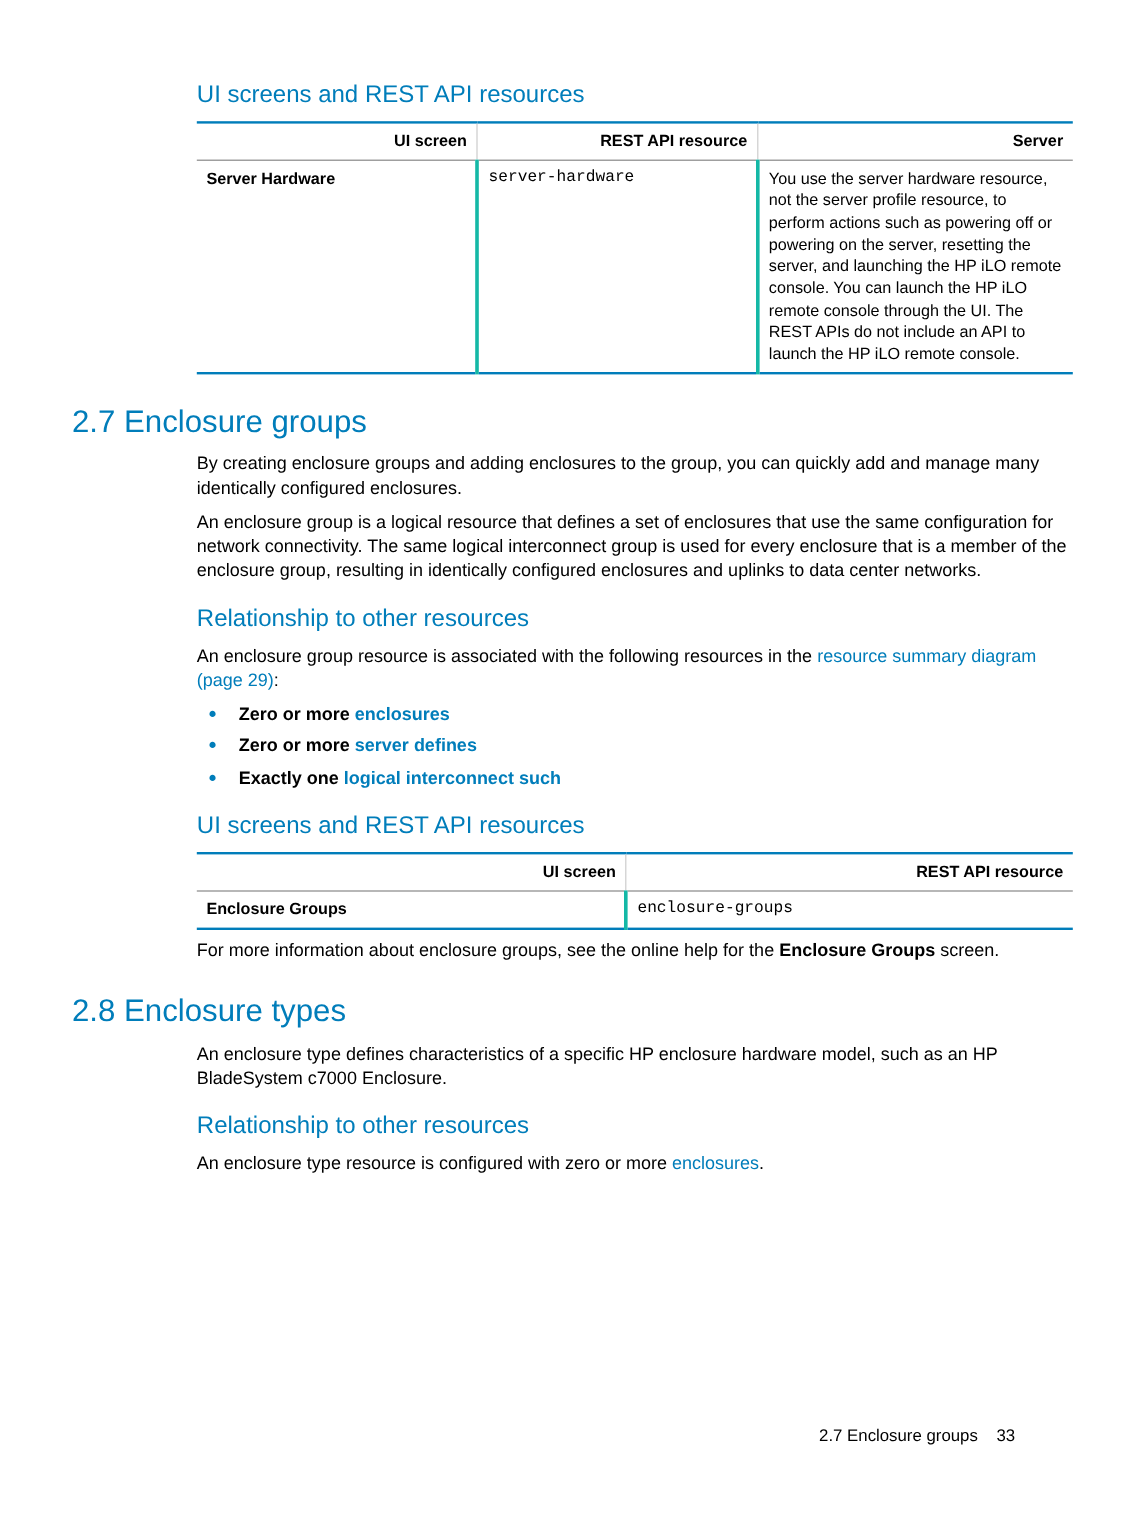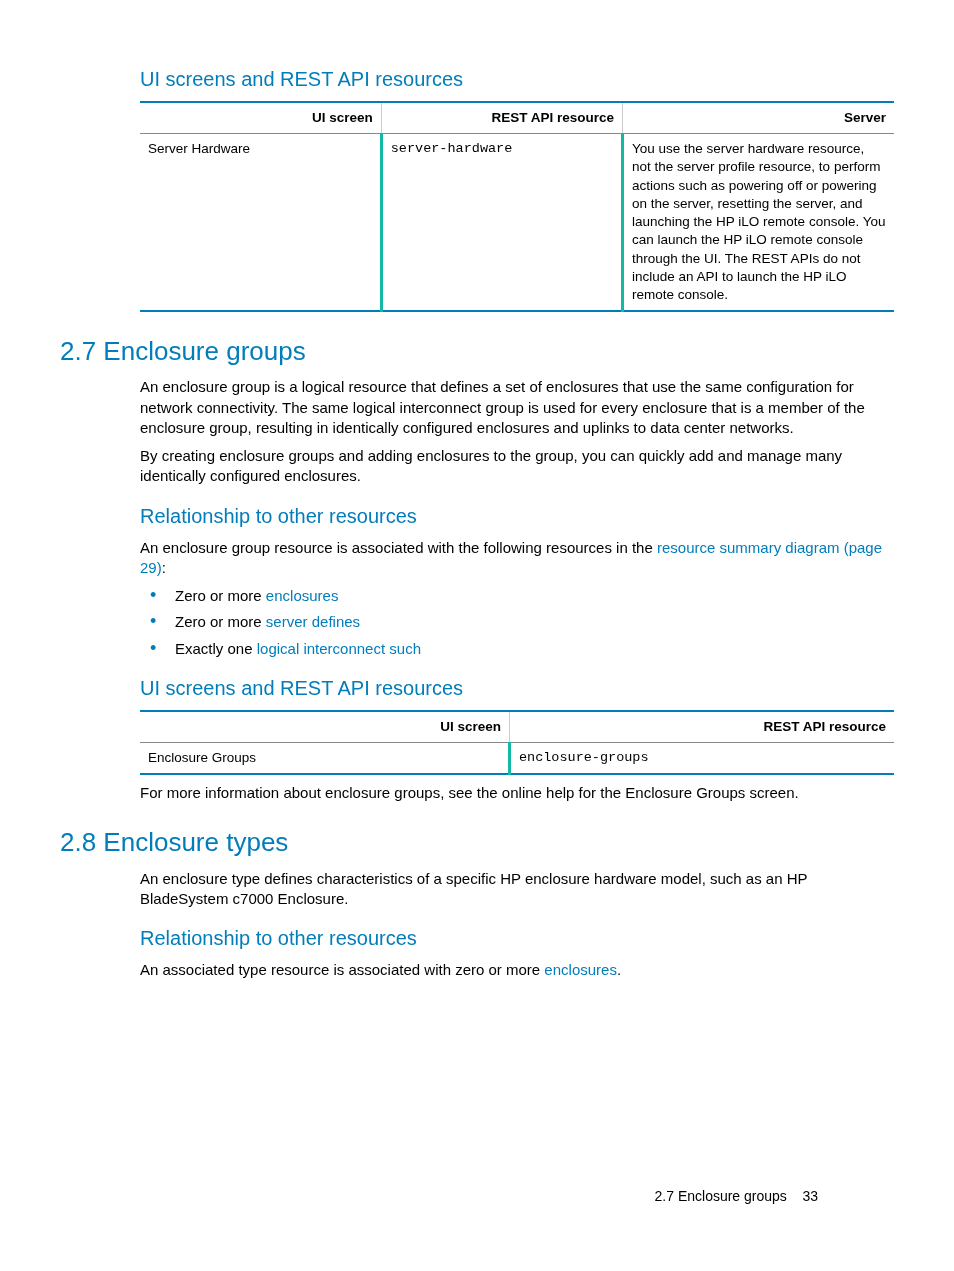--- a/index.html
+++ b/index.html
@@ -7,21 +7,21 @@
     font-size: 15px;
     color: #000;
     margin: 0;
     padding: 50px 60px 40px 60px;
     width: 954px;
     box-sizing: border-box;
     background: #fff;
     line-height: 1.35;
   }
   .indent {
-    margin-left: 80px;
+    margin-left: 104px;
   }
   h2.section-heading {
     font-family: Arial, Helvetica, sans-serif;
     font-weight: 300;
     font-size: 26px;
     color: #007dba;
     margin: 22px 0 8px 0;
   }
   h3.subsection-heading {
     font-family: Arial, Helvetica, sans-serif;
@@ -58,43 +58,44 @@
     border-bottom: 2px solid #007dba;
     border-left: 3px solid #14b8a6;
     border-right: 1px solid #ccc;
     vertical-align: top;
   }
   table.data-table th:first-child,
   table.data-table td:first-child { border-left: none; }
   table.data-table th:last-child,
   table.data-table td:last-child { border-right: none; }
   .mono { font-family: "Courier New", monospace; }
-  .bold { font-weight: normal; }
+  .bold { font-weight: bold; }
   ul.bullets {
     list-style: none;
     padding-left: 0;
     margin: 8px 0;
+    font-weight: bold;
   }
   ul.bullets li {
     position: relative;
     padding-left: 35px;
     margin: 6px 0;
   }
   ul.bullets li::before {
     content: "•";
     position: absolute;
     left: 10px;
     color: #007dba;
     font-size: 18px;
     line-height: 1;
   }
   .footer {
     position: absolute;
     bottom: 40px;
-    right: 76px;
+    right: 48px;
     font-size: 14px;
   }
   .page-wrap {
     position: relative;
     min-height: 1180px;
   }
 </style>
 </head>
 <body>
 
@@ -120,22 +121,22 @@
         <td class="mono">server-hardware</td>
         <td>You use the server hardware resource, not the server profile resource, to perform actions such as powering off or powering on the server, resetting the server, and launching the HP iLO remote console. You can launch the HP iLO remote console through the UI. The REST APIs do not include an API to launch the HP iLO remote console.</td>
       </tr>
     </tbody>
       </table>
 
   </div>
 
   <h2 class="section-heading">2.7 Enclosure groups</h2>
   <div class="indent">
+    <p>By creating enclosure groups and adding enclosures to the group, you can quickly add and manage many identically configured enclosures.</p>
     <p>An enclosure group is a logical resource that defines a set of enclosures that use the same configuration for network connectivity. The same logical interconnect group is used for every enclosure that is a member of the enclosure group, resulting in identically configured enclosures and uplinks to data center networks.</p>
-    <p>By creating enclosure groups and adding enclosures to the group, you can quickly add and manage many identically configured enclosures.</p>
 
     <h3 class="subsection-heading">Relationship to other resources</h3>
     <p>
       <span>An enclosure group resource is associated with the following resources in the </span><a class="link">resource summary diagram (page 29)</a><span>:</span>
     </p>
 
     <ul class="bullets">
       <li><span>Zero or more </span><a class="link">enclosures</a></li>
       <li><span>Zero or more </span><a class="link">server defines</a></li>
       <li><span>Exactly one </span><a class="link">logical interconnect such</a></li>
@@ -164,21 +165,21 @@
       <span>For more information about enclosure groups, see the online help for the </span><span class="bold">Enclosure Groups</span><span> screen.</span>
     </p>
   </div>
 
   <h2 class="section-heading">2.8 Enclosure types</h2>
   <div class="indent">
     <p>An enclosure type defines characteristics of a specific HP enclosure hardware model, such as an HP BladeSystem c7000 Enclosure.</p>
 
     <h3 class="subsection-heading">Relationship to other resources</h3>
     <p>
-      <span>An associated type resource is associated with zero or more </span><a class="link">enclosures</a><span>.</span>
+      <span>An enclosure type resource is configured with zero or more </span><a class="link">enclosures</a><span>.</span>
     </p>
   </div>
 
   <div class="footer">
     <span>2.7 Enclosure groups</span>&nbsp;&nbsp;&nbsp;&nbsp;<span>33</span>
   </div>
 
 </div>
 
 </body></html>

